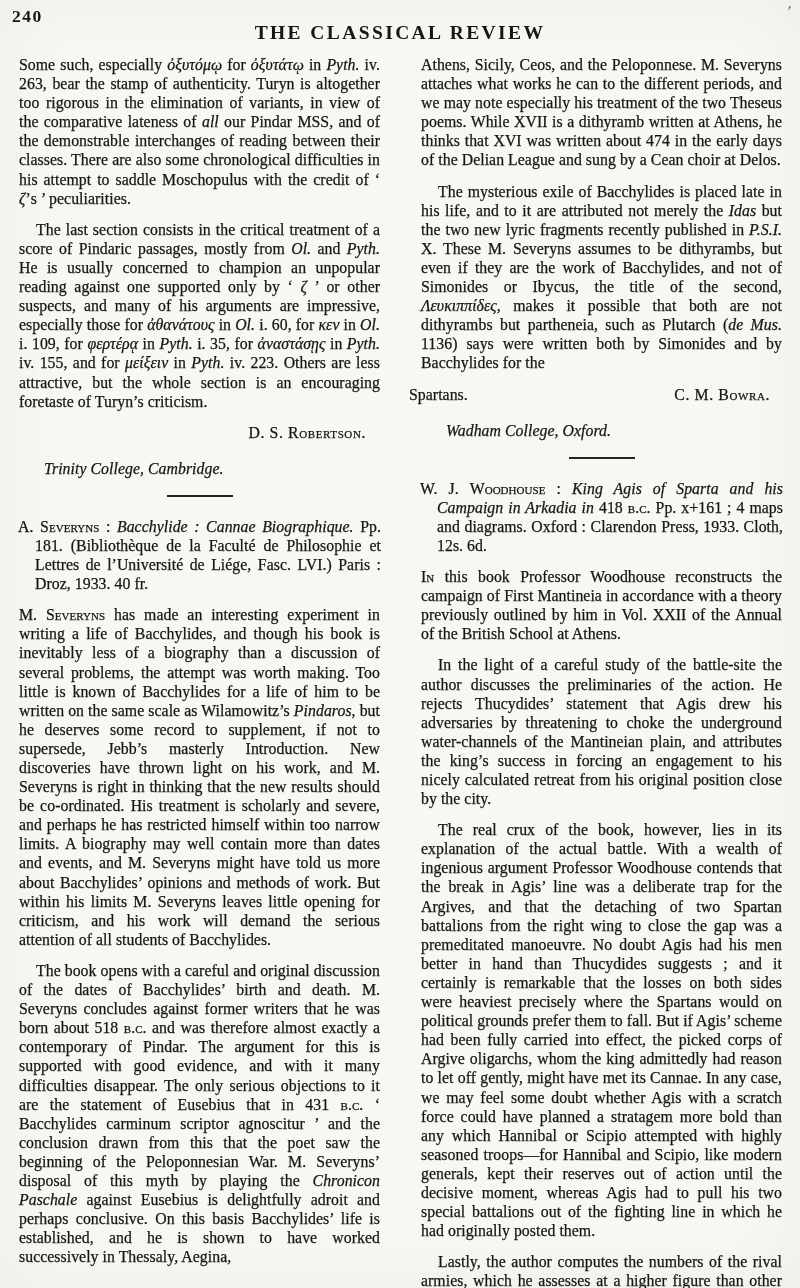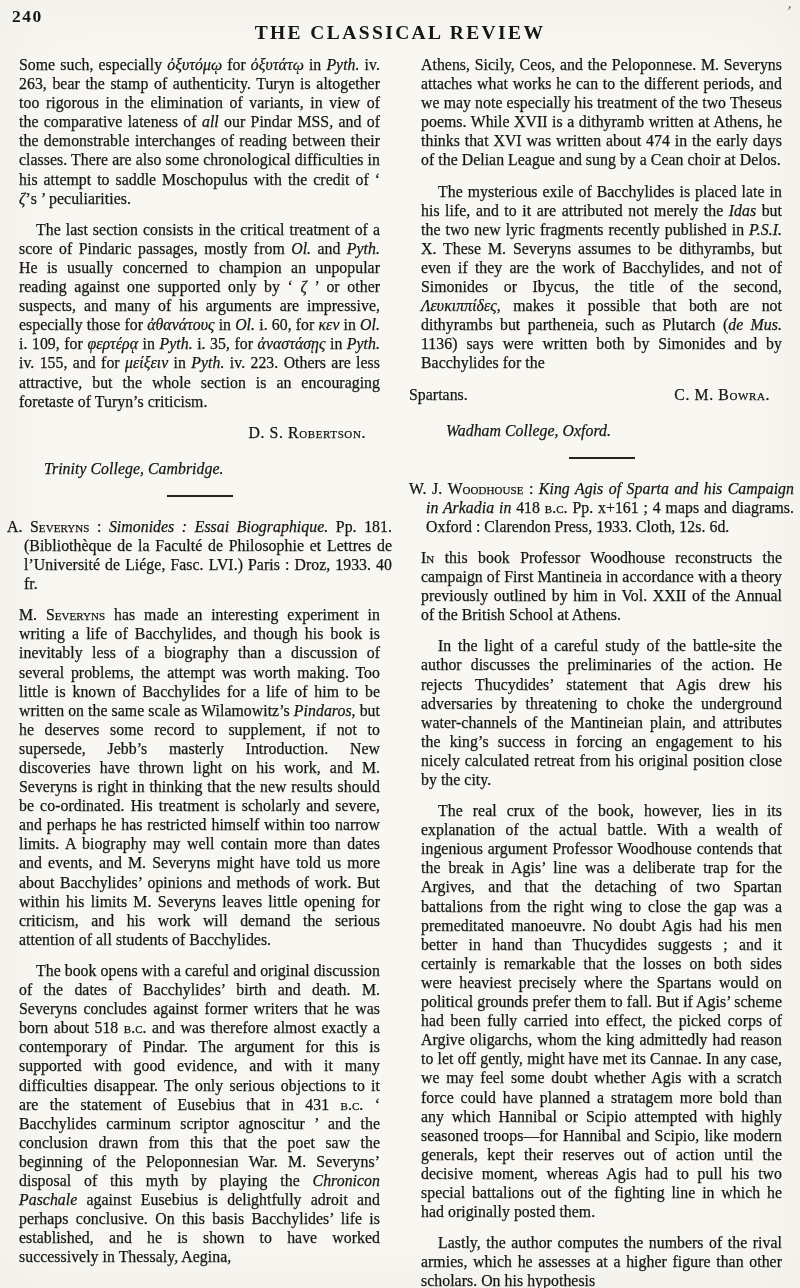--- a/index.html
+++ b/index.html
@@ -27,21 +27,21 @@
   .columns{display:flex;gap:17px;padding:9px 6px 0 7px;}
   .col{
     width:385px;text-align:justify;
     font-size:15.8px;line-height:19.1px;
     letter-spacing:.05px;
     hyphens:auto;-webkit-hyphens:auto;
     -webkit-text-stroke:.25px #171613;
   }
   .para{margin:12px;}
   .indent{text-indent:17px;}
-  .review-heading{margin:0;padding-left:17px;text-indent:-17px;}
+  .review-heading{margin:11px;padding-left:17px;text-indent:-17px;}
   .signature{margin:0;text-align:right;padding-right:26px;letter-spacing:.6px;}
   .affiliation{margin:17px;padding-left:20px;text-align:left;}
   .sigline{display:flex;justify-content:space-between;}
   .sigline .sig-right{padding-right:24px;letter-spacing:.6px;white-space:nowrap;}
   .rule{width:66px;height:2px;background:#26241f;margin:9px auto 20px;}
   .it{font-style:italic;}
   .sc{font-variant:small-caps;}
 </style>
 </head>
 <body>
@@ -52,21 +52,21 @@
     <h1 class="journal-title">THE CLASSICAL REVIEW</h1>
     <span class="artifact">’</span>
   </div>
   <div class="columns">
     <div class="col" id="col-left">
         <div class="para"><span>Some such, especially </span><span class="it">ὀξυτόμῳ</span><span> for </span><span class="it">ὀξυτάτῳ</span><span> in </span><span class="it">Pyth.</span><span> iv. 263, bear the stamp of authenticity. Turyn is altogether too rigorous in the elimination of variants, in view of the comparative lateness of </span><span class="it">all</span><span> our Pindar MSS, and of the demonstrable interchanges of reading between their classes. There are also some chronological difficulties in his attempt to saddle Moschopulus with the credit of ‘ </span><span class="it">ζ</span><span>’s ’ peculiarities.</span></div>
         <div class="para indent"><span>The last section consists in the critical treatment of a score of Pindaric passages, mostly from </span><span class="it">Ol.</span><span> and </span><span class="it">Pyth.</span><span> He is usually concerned to champion an unpopular reading against one supported only by ‘ </span><span class="it">ζ</span><span> ’ or other suspects, and many of his arguments are impressive, especially those for </span><span class="it">ἀθανάτους</span><span> in </span><span class="it">Ol.</span><span> i. 60, for </span><span class="it">κεν</span><span> in </span><span class="it">Ol.</span><span> i. 109, for </span><span class="it">φερτέρᾳ</span><span> in </span><span class="it">Pyth.</span><span> i. 35, for </span><span class="it">ἀναστάσῃς</span><span> in </span><span class="it">Pyth.</span><span> iv. 155, and for </span><span class="it">μείξειν</span><span> in </span><span class="it">Pyth.</span><span> iv. 223. Others are less attractive, but the whole section is an encouraging foretaste of Turyn’s criticism.</span></div>
         <div class="signature"><span class="sc">D. S. Robertson.</span></div>
         <div class="affiliation"><span class="it">Trinity College, Cambridge.</span></div>
         <div class="rule"></div>
-        <div class="review-heading"><span>A. </span><span class="sc">Severyns</span><span> : </span><span class="it">Simonides : Essai Biographique.</span><span> Pp. 181. (Bibliothèque de la Faculté de Philosophie et Lettres de l’Université de Liége, Fasc. LVI.) Paris : Droz, 1933. 40 fr.</span></div>
+        <div class="review-heading"><span>A. </span><span class="sc">Severyns</span><span> : </span><span class="it">Bacchylide : Cannae Biographique.</span><span> Pp. 181. (Bibliothèque de la Faculté de Philosophie et Lettres de l’Université de Liége, Fasc. LVI.) Paris : Droz, 1933. 40 fr.</span></div>
         <div class="para"><span class="sc">M. Severyns</span><span> has made an interesting experiment in writing a life of Bacchylides, and though his book is inevitably less of a biography than a discussion of several problems, the attempt was worth making. Too little is known of Bacchylides for a life of him to be written on the same scale as Wilamowitz’s </span><span class="it">Pindaros</span><span>, but he deserves some record to supplement, if not to supersede, Jebb’s masterly Introduction. New discoveries have thrown light on his work, and M. Severyns is right in thinking that the new results should be co-ordinated. His treatment is scholarly and severe, and perhaps he has restricted himself within too narrow limits. A biography may well contain more than dates and events, and M. Severyns might have told us more about Bacchylides’ opinions and methods of work. But within his limits M. Severyns leaves little opening for criticism, and his work will demand the serious attention of all students of Bacchylides.</span></div>
         <div class="para indent"><span>The book opens with a careful and original discussion of the dates of Bacchylides’ birth and death. M. Severyns concludes against former writers that he was born about 518 </span><span class="sc">b.c.</span><span> and was therefore almost exactly a contemporary of Pindar. The argument for this is supported with good evidence, and with it many difficulties disappear. The only serious objections to it are the statement of Eusebius that in 431 </span><span class="sc">b.c.</span><span> ‘ Bacchylides carminum scriptor agnoscitur ’ and the conclusion drawn from this that the poet saw the beginning of the Peloponnesian War. M. Severyns’ disposal of this myth by playing the </span><span class="it">Chronicon Paschale</span><span> against Eusebius is delightfully adroit and perhaps conclusive. On this basis Bacchylides’ life is established, and he is shown to have worked successively in Thessaly, Aegina,</span></div>
       </div>
     <div class="col" id="col-right">
         <div class="para"><span>Athens, Sicily, Ceos, and the Peloponnese. M. Severyns attaches what works he can to the different periods, and we may note especially his treatment of the two Theseus poems. While XVII is a dithyramb written at Athens, he thinks that XVI was written about 474 in the early days of the Delian League and sung by a Cean choir at Delos.</span></div>
         <div class="para indent"><span>The mysterious exile of Bacchylides is placed late in his life, and to it are attributed not merely the </span><span class="it">Idas</span><span> but the two new lyric fragments recently published in </span><span class="it">P.S.I.</span><span> X. These M. Severyns assumes to be dithyrambs, but even if they are the work of Bacchylides, and not of Simonides or Ibycus, the title of the second, </span><span class="it">Λευκιππίδες</span><span>, makes it possible that both are not dithyrambs but partheneia, such as Plutarch (</span><span class="it">de Mus.</span><span> 1136) says were written both by Simonides and by Bacchylides for the</span></div>
         <div class="sigline">
           <span><span>Spartans.</span></span>
           <span class="sig-right"><span class="sc">C. M. Bowra.</span></span>
         </div>

